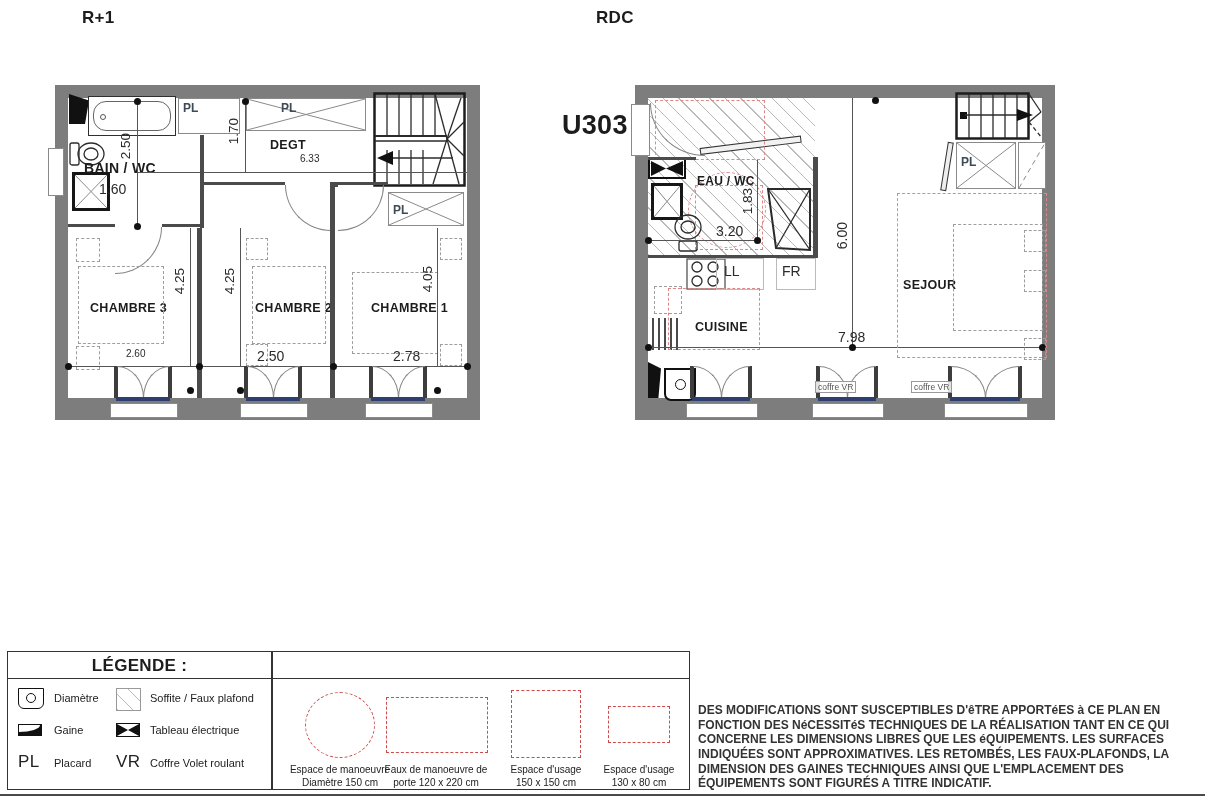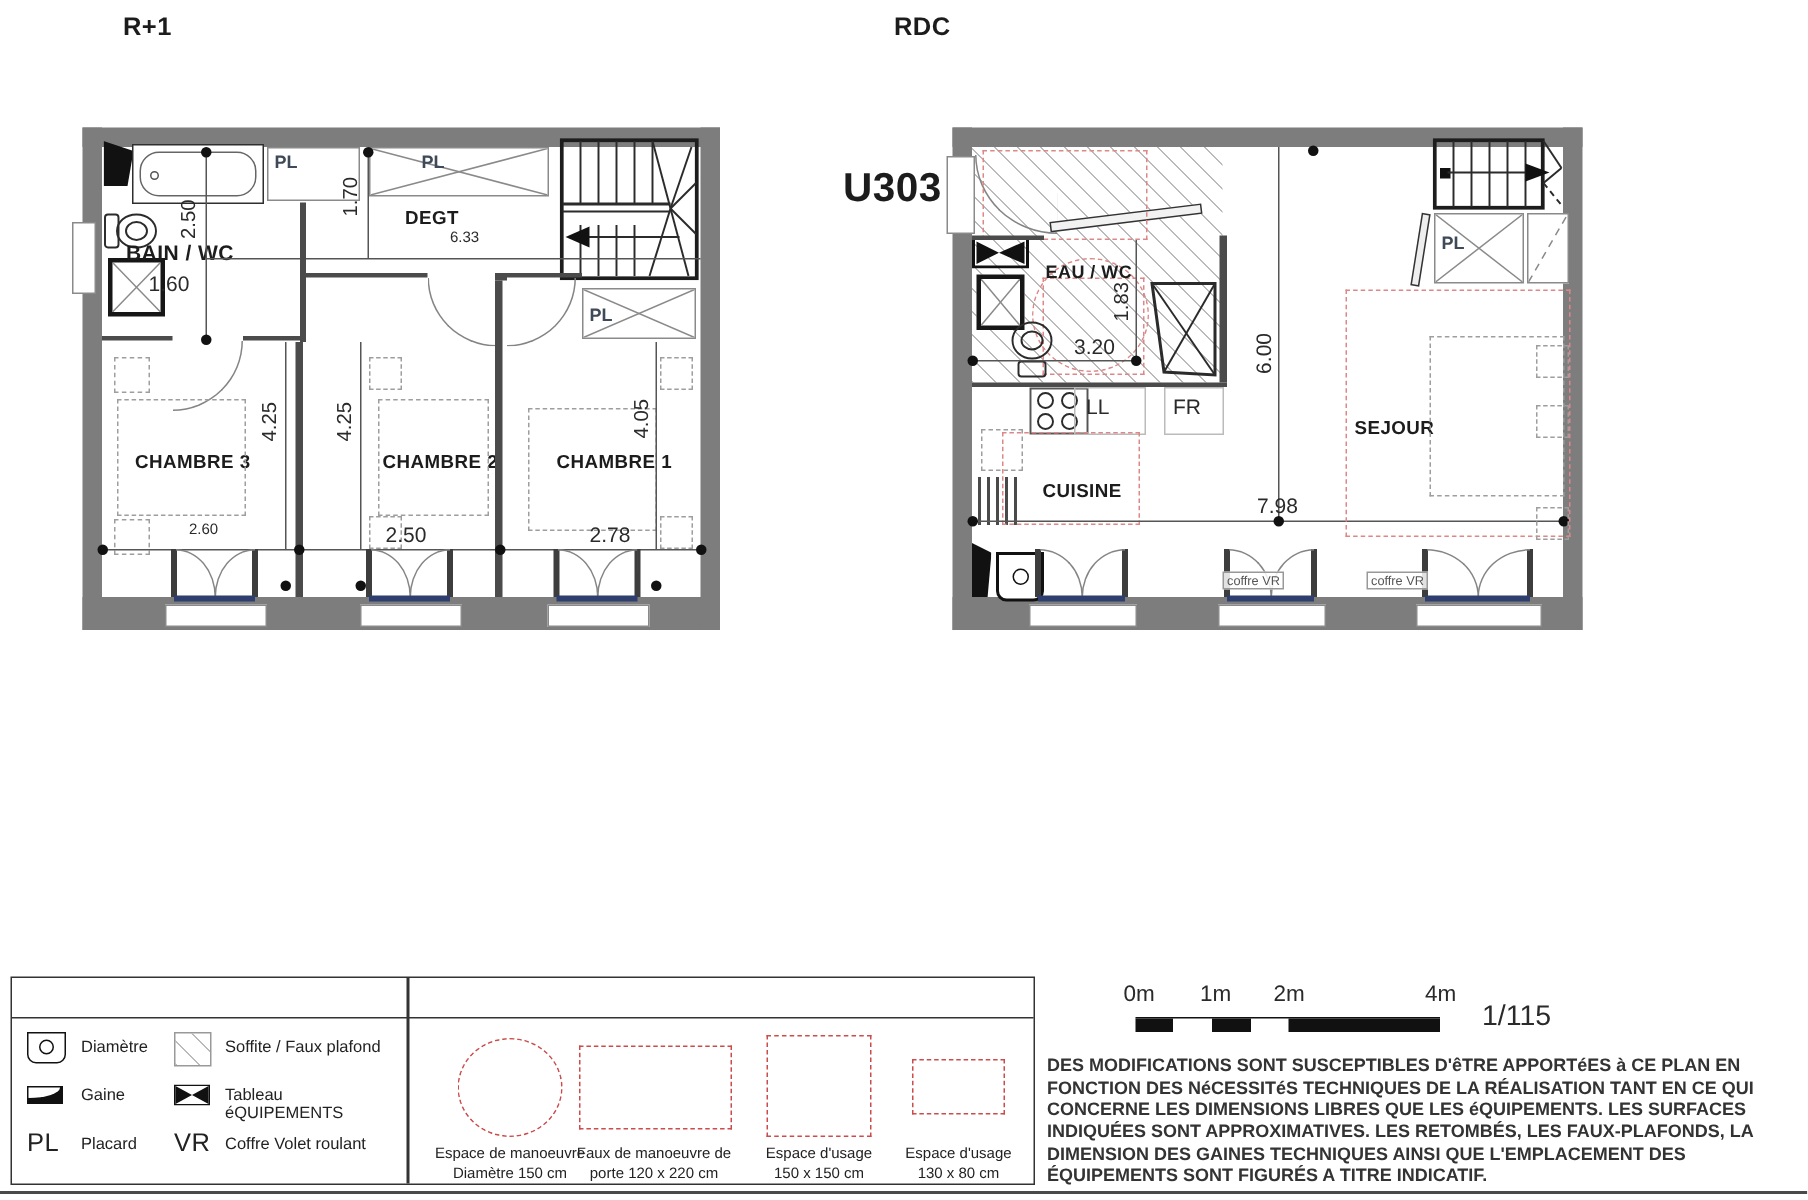--- a/index.html
+++ b/index.html
@@ -351,20 +351,21 @@
       <div class="glaz" style="top:31px;"></div>
     </div>
     <div class="sill" style="left:944px;top:403px;width:82px;"></div>
     <div class="coffre" style="left:815px;top:381px;">coffre VR</div>
     <div class="coffre" style="left:911px;top:381px;">coffre VR</div>
   </div>
 
   <div class="abs" style="left:7px;top:651px;width:681px;height:137px;border:1.5px solid #333;">
     <div class="abs" style="left:0;top:0;width:100%;height:26px;border-bottom:1.5px solid #333;"></div>
     <div class="abs" style="left:263px;top:0;width:1.5px;height:137px;background:#333;"></div>
+    <div class="lbl" style="left:0;top:4px;width:263px;text-align:center;font-size:17px;">LÉGENDE :</div>
 
     <div class="abs" style="left:10px;top:36px;width:120px;height:24px;">
       <div class="abs" style="left:0;top:0;width:24px;height:19px;border:1.5px solid #111;border-radius:0 0 6px 6px;background:#fff;">
         <div class="abs" style="left:7px;top:4px;width:8px;height:8px;border:1.3px solid #111;border-radius:50%;"></div>
       </div>
       <div class="leglbl abs" style="left:36px;top:4px;">Diamètre</div>
     </div>
     <div class="abs" style="left:10px;top:70px;width:120px;height:20px;">
       <div class="abs" style="left:0;top:2px;width:24px;height:12px;background:#111;">
         <div class="abs" style="left:1px;top:1px;width:21px;height:7px;background:#fff;border-radius:0 0 100% 0;"></div>
@@ -379,21 +380,21 @@
     <div class="abs" style="left:108px;top:36px;width:150px;height:24px;">
       <div class="abs hatch" style="left:0;top:0;width:23px;height:21px;border:1px solid #999;background-color:#fff;"></div>
       <div class="leglbl abs" style="left:34px;top:4px;">Soffite / Faux plafond</div>
     </div>
     <div class="abs" style="left:108px;top:70px;width:150px;height:20px;">
       <svg width="24" height="14" style="position:absolute;left:0;top:1px;">
         <rect x="0.5" y="0.5" width="23" height="13" fill="none" stroke="#111"></rect>
         <polygon points="1,1 1,13 12,7" fill="#111"></polygon>
         <polygon points="23,1 23,13 12,7" fill="#111"></polygon>
       </svg>
-      <div class="leglbl abs" style="left:34px;top:2px;">Tableau éQUIPEMENTS</div>
+      <div class="leglbl abs" style="left:34px;top:2px;">Tableau électrique</div>
     </div>
     <div class="abs" style="left:108px;top:100px;width:150px;height:22px;">
       <div class="lbl" style="left:0;top:0;font-size:17px;font-weight:normal;color:#222;">VR</div>
       <div class="leglbl abs" style="left:34px;top:5px;">Coffre Volet roulant</div>
     </div>
 
     <div class="abs" style="left:276px;top:30px;width:112px;height:100px;">
       <div class="abs" style="left:21px;top:10px;width:68px;height:64px;border:1.6px dashed #cc4c4c;border-radius:50%;"></div>
       <div class="smallcap abs" style="left:0;top:82px;width:112px;">Espace de manoeuvre</div>
       <div class="smallcap abs" style="left:0;top:95px;width:112px;">Diamètre 150 cm</div>
@@ -408,29 +409,17 @@
       <div class="smallcap abs" style="left:0;top:82px;width:92px;">Espace d'usage</div>
       <div class="smallcap abs" style="left:0;top:95px;width:92px;">150 x 150 cm</div>
     </div>
     <div class="abs" style="left:586px;top:30px;width:90px;height:100px;">
       <div class="abs" style="left:14px;top:24px;width:60px;height:35px;border:1.6px dashed #cc4c4c;"></div>
       <div class="smallcap abs" style="left:0;top:82px;width:90px;">Espace d'usage</div>
       <div class="smallcap abs" style="left:0;top:95px;width:90px;">130 x 80 cm</div>
     </div>
   </div>
 
-  <div class="abs" style="left:749px;top:654px;width:300px;height:40px;">
-    <div class="dim" style="left:0;top:0;font-size:15px;">0m</div>
-    <div class="dim" style="left:51px;top:0;font-size:15px;">1m</div>
-    <div class="dim" style="left:100px;top:0;font-size:15px;">2m</div>
-    <div class="dim" style="left:201px;top:0;font-size:15px;">4m</div>
-    <div class="abs" style="left:8px;top:24px;width:203px;height:10px;border-top:1.5px solid #111;">
-      <div class="abs" style="left:0;top:0;width:25px;height:9px;background:#111;"></div>
-      <div class="abs" style="left:51px;top:0;width:26px;height:9px;background:#111;"></div>
-      <div class="abs" style="left:102px;top:0;width:101px;height:9px;background:#111;"></div>
-    </div>
-    <div class="dim" style="left:239px;top:13px;font-size:19px;">1/115</div>
-  </div>
 
   <div class="abs" style="left:698px;top:703px;width:505px;font-size:12px;font-weight:bold;color:#333;line-height:1.22;">DES MODIFICATIONS SONT SUSCEPTIBLES D'êTRE APPORTéES à CE PLAN EN FONCTION DES NéCESSITéS TECHNIQUES DE LA RÉALISATION TANT EN CE QUI CONCERNE LES DIMENSIONS LIBRES QUE LES éQUIPEMENTS. LES SURFACES INDIQUÉES SONT APPROXIMATIVES. LES RETOMBÉS, LES FAUX-PLAFONDS, LA DIMENSION DES GAINES TECHNIQUES AINSI QUE L'EMPLACEMENT DES ÉQUIPEMENTS SONT FIGURÉS A TITRE INDICATIF.</div>
 
   <div class="abs" style="left:0;top:794px;width:1205px;height:2px;background:#4a4a4a;"></div>
 </div>
 
 </body></html>

